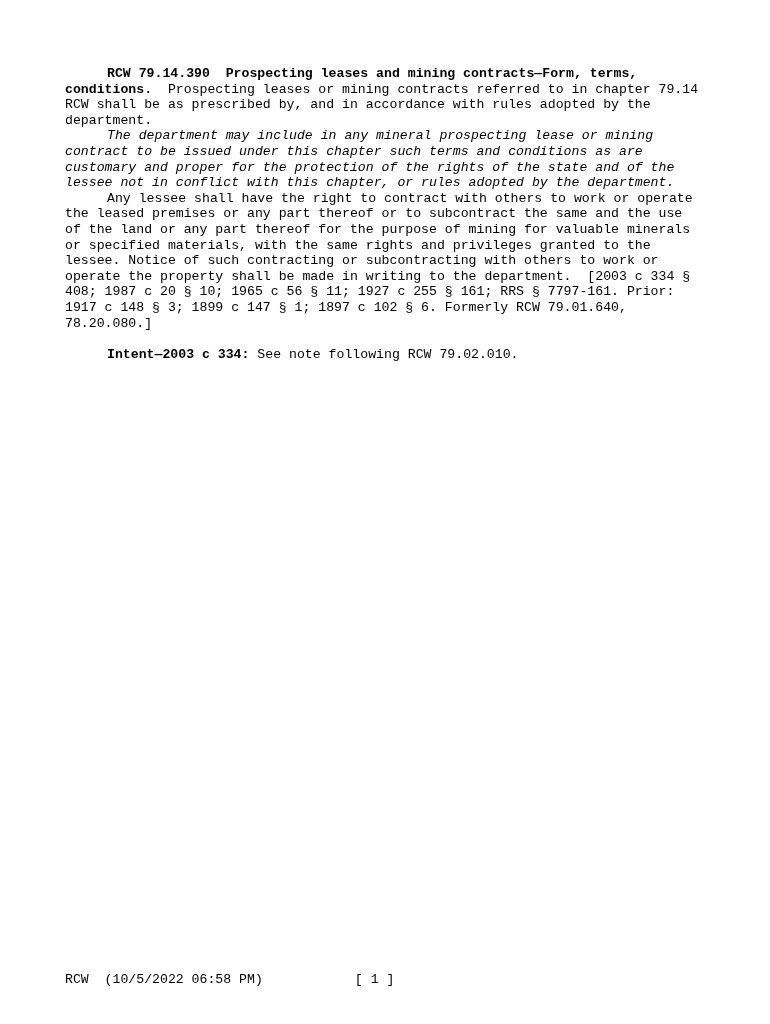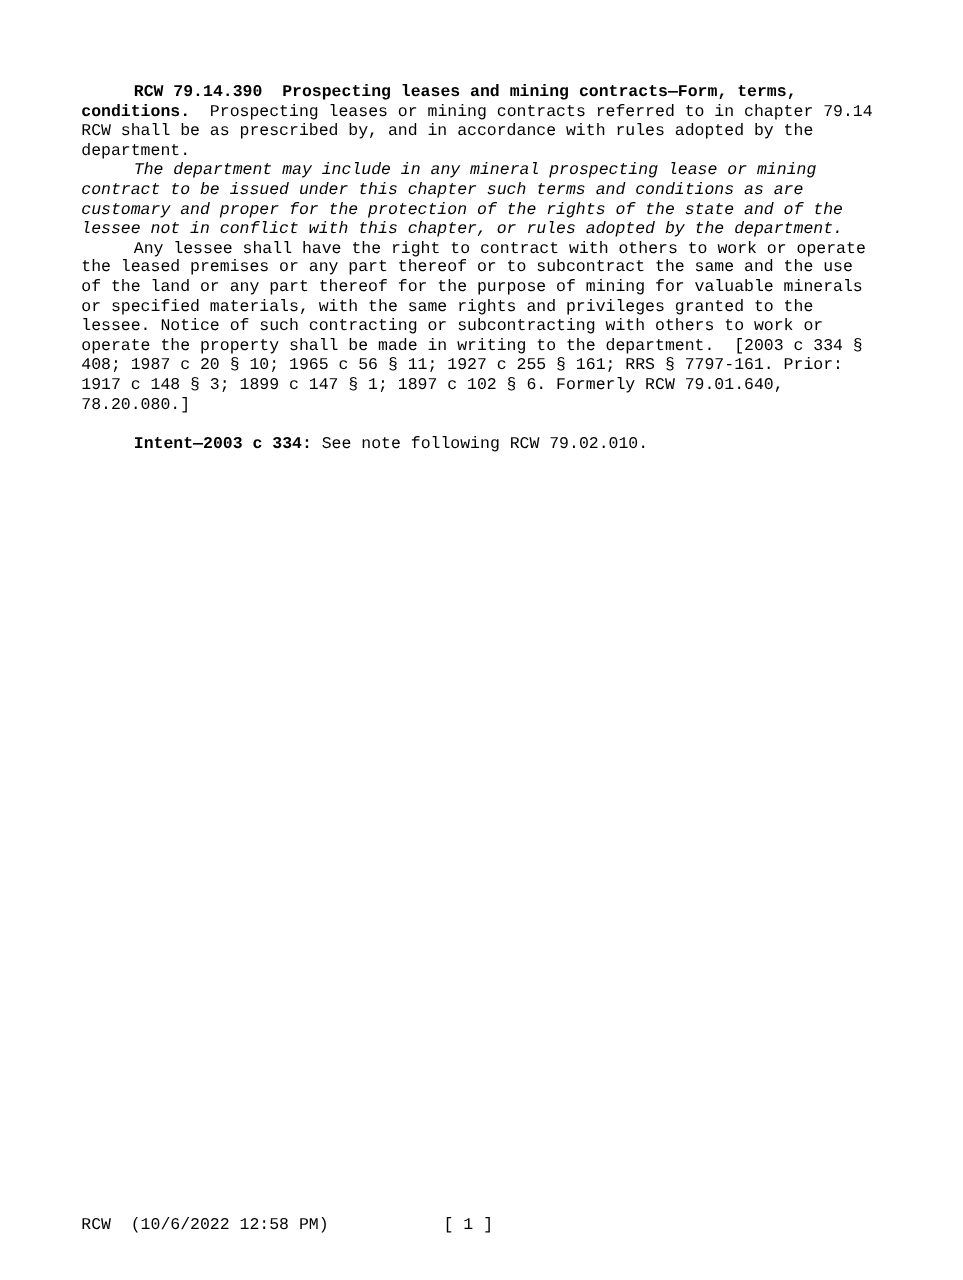--- a/index.html
+++ b/index.html
@@ -68,15 +68,15 @@
     <p class="para" style="text-indent: 42px;"><span class="heading-run">RCW 79.14.390  Prospecting leases and mining contracts—Form, terms, conditions.</span><span class="body-run">  Prospecting leases or mining contracts referred to in chapter 79.14 RCW shall be as prescribed by, and in accordance with rules adopted by the department.</span></p>
 
     <p class="para" style="text-indent: 42px; font-style: italic;"><span class="body-run">The department may include in any mineral prospecting lease or mining contract to be issued under this chapter such terms and conditions as are customary and proper for the protection of the rights of the state and of the lessee not in conflict with this chapter, or rules adopted by the department.</span></p>
 
     <p class="para" style="text-indent: 42px;"><span class="body-run">Any lessee shall have the right to contract with others to work or operate the leased premises or any part thereof or to subcontract the same and the use of the land or any part thereof for the purpose of mining for valuable minerals or specified materials, with the same rights and privileges granted to the lessee. Notice of such contracting or subcontracting with others to work or operate the property shall be made in writing to the department.  [2003 c 334 § 408; 1987 c 20 § 10; 1965 c 56 § 11; 1927 c 255 § 161; RRS § 7797-161. Prior: 1917 c 148 § 3; 1899 c 147 § 1; 1897 c 102 § 6. Formerly RCW 79.01.640, 78.20.080.]</span></p>
 
     <p class="para intent" style="text-indent: 42px;"><span class="heading-run">Intent—2003 c 334:</span><span class="body-run"> See note following RCW 79.02.010.</span></p>
 
   </div>
 
-  <div class="footer"><span>RCW  (10/6/2022 12:58 PM)</span><span class="pagenum" style="margin-left: 92px;">[ 1 ]</span></div>
+  <div class="footer"><span>RCW  (10/5/2022 06:58 PM)</span><span class="pagenum" style="margin-left: 92px;">[ 1 ]</span></div>
 
 </div>
 
 </body></html>

